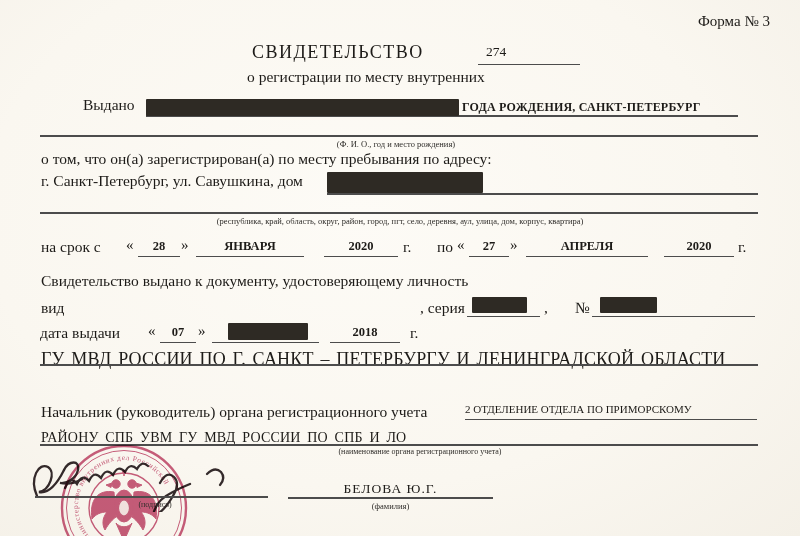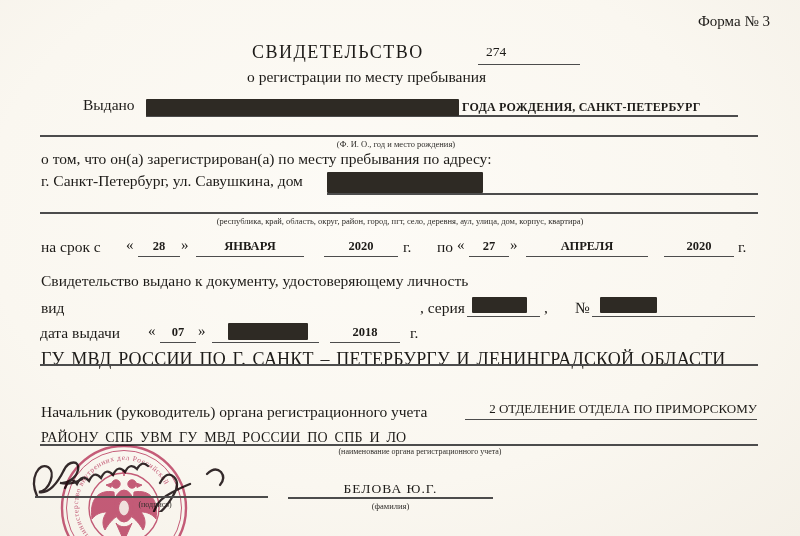--- a/index.html
+++ b/index.html
@@ -30,21 +30,21 @@
 </style>
 </head>
 <body>
 
 <div class="page">
 
   <div class="abs body-text" style="left:698px;top:12px;font-size:15px;">Форма № 3</div>
 
   <div class="abs" style="left:252px;top:42px;font-size:18px;letter-spacing:1.5px;white-space:nowrap;">СВИДЕТЕЛЬСТВО</div>
   <div class="abs" style="left:478px;top:44px;width:102px;height:21px;border-bottom:1.5px solid #4c4c4c;font-size:13.5px;padding-left:8px;box-sizing:border-box;">274</div>
-  <div class="abs body-text" style="left:247px;top:67px;">о регистрации по месту пребывания</div>
+  <div class="abs body-text" style="left:247px;top:67px;">о регистрации по месту внутренних</div>
 
   <div class="abs body-text" style="left:83px;top:95px;">Выдано</div>
   <div class="abs rule" style="left:146px;top:115px;width:592px;"></div>
   <div class="redaction" style="left:146px;top:99px;width:313px;height:17px;"></div>
   <div class="abs caps" style="left:462px;top:100px;font-weight:bold;font-size:12px;">ГОДА РОЖДЕНИЯ, САНКТ-ПЕТЕРБУРГ</div>
 
   <div class="abs rule" style="left:40px;top:135px;width:718px;"></div>
   <div class="abs caption" style="left:196px;top:139px;width:400px;">(Ф. И. О., год и место рождения)</div>
 
   <div class="abs body-text" style="left:41px;top:149px;">о том, что он(а) зарегистрирован(а) по месту пребывания по адресу:</div>
@@ -90,21 +90,21 @@
   <span class="abs quote" style="left:198px;top:323px;">»</span>
   <div class="abs cell" style="left:212px;top:322px;width:107px;"></div>
   <div class="redaction" style="left:228px;top:323px;width:80px;height:17px;"></div>
   <div class="abs cell" style="left:330px;top:322px;width:70px;">2018</div>
   <div class="abs body-text" style="left:410px;top:323px;">г.</div>
 
   <div class="abs caps" style="left:41px;top:349px;font-size:18px;word-spacing:2px;">ГУ МВД РОССИИ ПО Г. САНКТ – ПЕТЕРБУРГУ И ЛЕНИНГРАДСКОЙ ОБЛАСТИ</div>
   <div class="abs rule" style="left:40px;top:364px;width:718px;"></div>
 
   <div class="abs body-text" style="left:41px;top:402px;">Начальник (руководитель) органа регистрационного учета</div>
-  <div class="abs cell regular" style="left:465px;top:399px;width:292px;font-size:13px;text-align:right;">2 ОТДЕЛЕНИЕ ОТДЕЛА ПО ПРИМОРСКОМУ</div>
+  <div class="abs cell regular" style="left:465px;top:399px;width:292px;font-size:11px;text-align:left;">2 ОТДЕЛЕНИЕ ОТДЕЛА ПО ПРИМОРСКОМУ</div>
   <div class="abs caps" style="left:41px;top:430px;font-size:14px;word-spacing:3px;">РАЙОНУ СПБ УВМ ГУ МВД РОССИИ ПО СПБ И ЛО</div>
   <div class="abs rule" style="left:40px;top:444px;width:718px;"></div>
   <div class="abs caption" style="left:220px;top:447px;width:400px;font-size:8px;">(наименование органа регистрационного учета)</div>
 
   <svg class="abs stamp-svg" style="left:44px;top:428px;z-index:1;" width="160" height="160" viewBox="0 0 160 160">
     <g stroke="#c2496e" fill="none">
       <circle cx="80" cy="80" r="62" stroke-width="2.4"></circle>
       <circle cx="80" cy="80" r="57.5" stroke-width="1"></circle>
       <circle cx="80" cy="80" r="35" stroke-width="1.4"></circle>
     </g>

